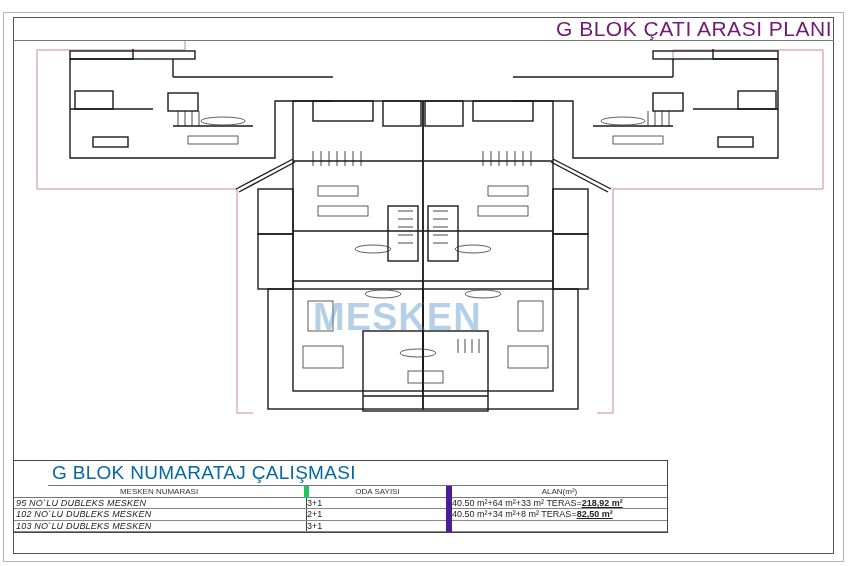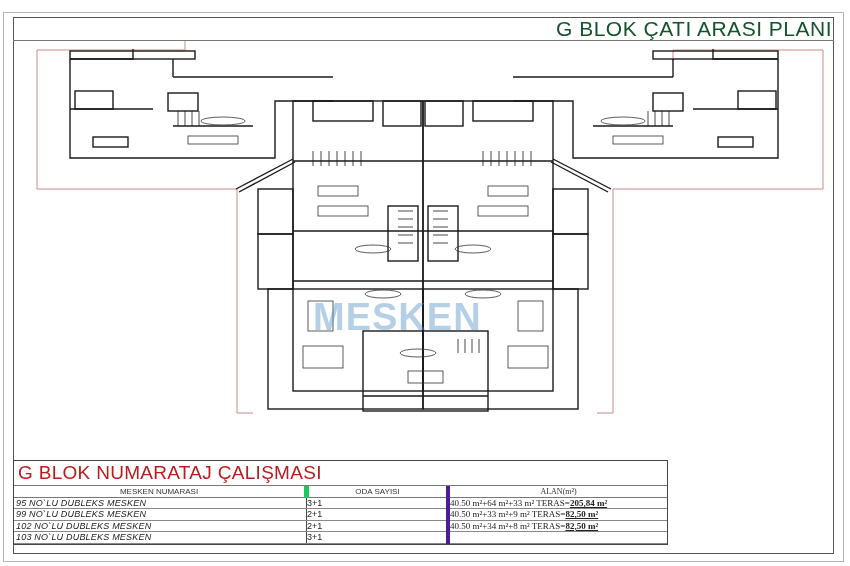--- a/index.html
+++ b/index.html
@@ -1,31 +1,31 @@
 <!DOCTYPE html>
 <html><head>
 <meta charset="utf-8">
 <style>
   html, body { margin: 0; padding: 0; background: #ffffff; }
   body { width: 850px; height: 566px; position: relative; overflow: hidden; font-family: "Liberation Sans", sans-serif; }
   .sheet-outer { position: absolute; left: 3px; top: 12px; width: 841px; height: 550px; border: 1px solid #b5b5b5; box-sizing: border-box; }
   .sheet-inner { position: absolute; left: 13px; top: 17px; width: 821px; height: 537px; border: 1px solid #555; box-sizing: border-box; }
   .title-band { position: absolute; left: 13px; top: 17px; width: 821px; height: 24px; border-bottom: 1px solid #777; box-sizing: border-box; }
-  .title { position: absolute; right: 18px; top: 17px; font-size: 21px; color: #14532d; letter-spacing: 0.5px; line-height: 24px; white-space: nowrap; }
+  .title { position: absolute; right: 18px; top: 17px; font-size: 21px; color: #701a75; letter-spacing: 0.5px; line-height: 24px; white-space: nowrap; }
   .plan { position: absolute; left: 13px; top: 41px; width: 821px; height: 415px; }
   .watermark { position: absolute; left: 300px; top: 255px; font-size: 38px; font-weight: bold; color: rgba(90,150,200,0.45); letter-spacing: 1px; }
   .schedule { position: absolute; left: 13px; top: 460px; width: 655px; border: 1px solid #444; box-sizing: border-box; background: #fff; }
-  .schedule-title { font-size: 19px; color: #b91c1c; padding: 2px 0 0 4px; height: 22px; line-height: 20px; border-bottom: 1px solid #777; letter-spacing: 0.3px; }
+  .schedule-title { font-size: 19px; color: #0369a1; padding: 2px 0 0 4px; height: 22px; line-height: 20px; border-bottom: 1px solid #777; letter-spacing: 0.3px; margin-left: 34px; }
   table { border-collapse: collapse; width: 100%; font-size: 9px; color: #222; }
   th { font-weight: normal; font-size: 8px; color: #333; height: 9px; line-height: 9px; border-bottom: 1px solid #777; }
   td { height: 10.4px; line-height: 10.4px; border-bottom: 1px solid #888; white-space: nowrap; padding: 0; }
   td.c1 { width: 290px; padding-left: 2px; letter-spacing: 0.2px; border-right: 1px solid #444; font-style: italic; }
   th.c1 { border-right: 5px solid #22c55e; }
   td.c2, th.c2 { width: 135px; }
-  td.c3, th.c3 { border-left: 4px solid #4c1d95; font-family: Liberation Serif, serif; }
+  td.c3, th.c3 { border-left: 6px solid #4c1d95; }
   td.c3 b { font-weight: bold; text-decoration: underline; }
 </style>
 </head>
 <body>
 
 <div class="sheet-outer"></div>
 <div class="sheet-inner"></div>
 <div class="title-band"></div>
 <div class="title">G BLOK ÇATI ARASI PLANI</div>
 
@@ -164,26 +164,21 @@
       <tr>
         <th class="c1">MESKEN NUMARASI</th>
         <th class="c2">ODA SAYISI</th>
         <th class="c3">ALAN(m²)</th>
       </tr>
     </thead>
     <tbody>
       <tr>
         <td class="c1">95 NO`LU DUBLEKS MESKEN</td>
         <td class="c2">3+1</td>
-        <td class="c3"><span>40.50 m²+64 m²+33 m² TERAS=</span><b>205,84 m²</b></td>
-      </tr>
-      <tr>
-        <td class="c1">99 NO`LU DUBLEKS MESKEN</td>
-        <td class="c2">2+1</td>
-        <td class="c3"><span>40.50 m²+33 m²+9 m² TERAS=</span><b>82,50 m²</b></td>
+        <td class="c3"><span>40.50 m²+64 m²+33 m² TERAS=</span><b>218,92 m²</b></td>
       </tr>
       <tr>
         <td class="c1">102 NO`LU DUBLEKS MESKEN</td>
         <td class="c2">2+1</td>
         <td class="c3"><span>40.50 m²+34 m²+8 m² TERAS=</span><b>82,50 m²</b></td>
       </tr>
       <tr>
         <td class="c1">103 NO`LU DUBLEKS MESKEN</td>
         <td class="c2">3+1</td>
         <td class="c3"></td>

